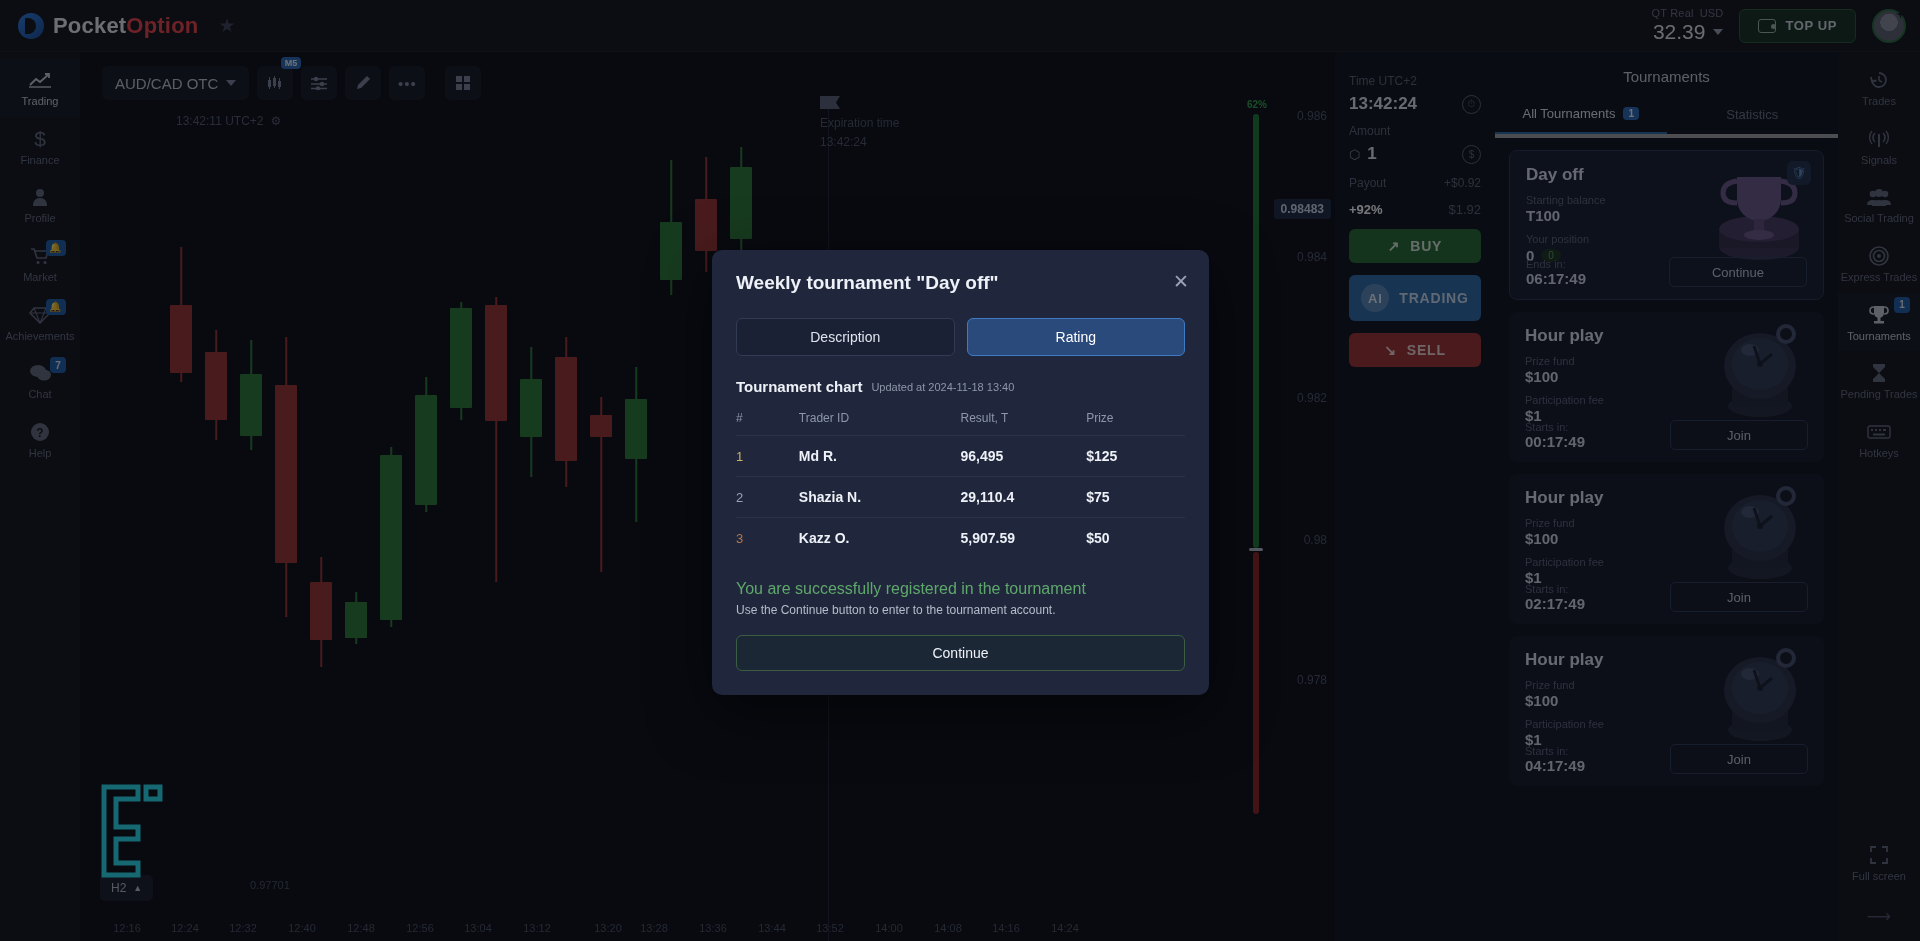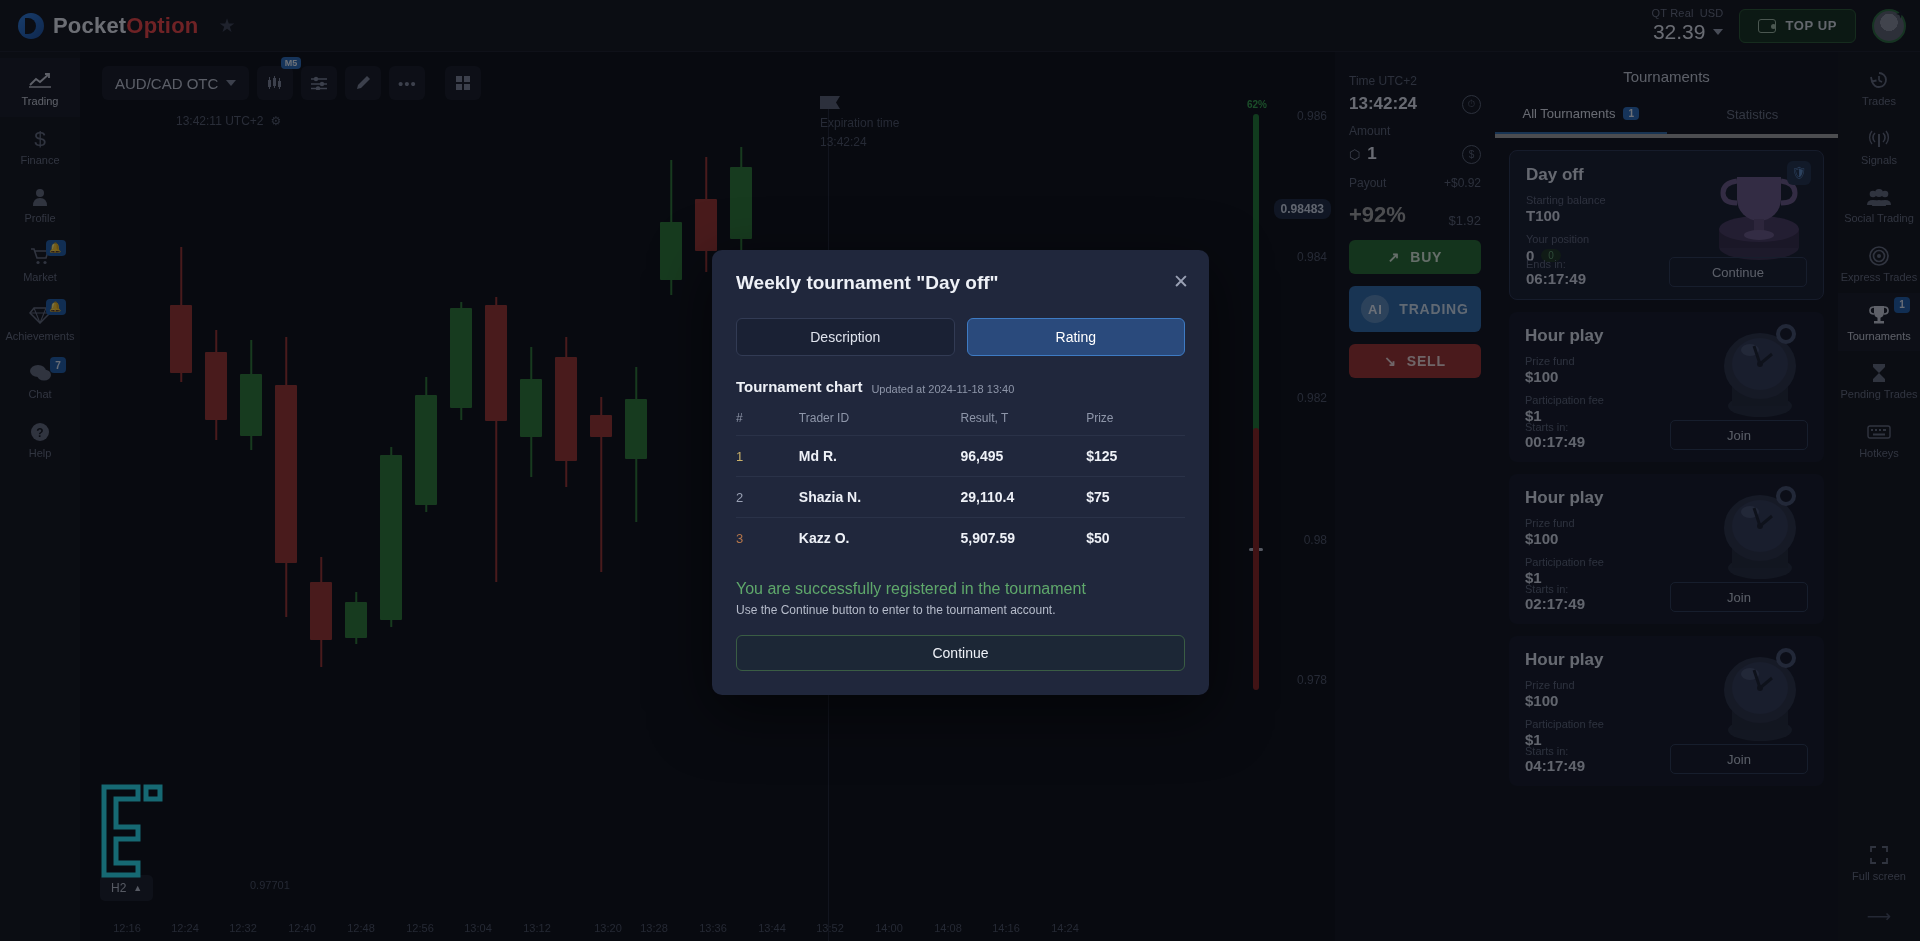--- a/index.html
+++ b/index.html
@@ -105,31 +105,31 @@
   .chart-clock { position:absolute; top:62px; left:96px; font-size:12px; color:#555c6e; display:flex; gap:7px; align-items:center; z-index:6;}
   .exp-flag { position:absolute; top:44px; left:740px; z-index:5;}
   .exp-flag .flagbox { width:20px;height:13px;background:#5c6376;clip-path: polygon(0 0,100% 0,80% 50%,100% 100%,0 100%); }
   .exp-label { position:absolute; top:62px; left:740px; font-size:12px; color:#4e5568; line-height:1.55; z-index:5;}
   .exp-line { position:absolute; left:748px; top:52px; width:1px; height:889px; background:#232737; z-index:2;}
 
   .price-axis { position:absolute; right:0; top:0; width:72px; height:889px; z-index:4; }
   .price-tick { position:absolute; right:8px; font-size:12px; color:#4e5568; }
   .price-current {
     position:absolute; right:4px; background:#1d2941; color:#cfd7e6; font-size:12px;
-    padding:3px 7px; border-radius:8px; font-weight:bold;
+    padding:3px 7px; border-radius:3px; font-weight:bold;
   }
   .time-axis { position:absolute; bottom:0; left:0; width:1255px; height:30px; z-index:4; }
   .time-tick { position:absolute; bottom:7px; font-size:11px; color:#4b5264; transform:translateX(-50%); }
   .tf-btn {
     position:absolute; bottom:40px; left:20px; height:26px; padding:0 11px; border-radius:5px;
     background:#1a1e29; color:#b9bfcd; font-size:12px; display:flex; align-items:center; gap:7px; z-index:6;
   }
   .price-low-label { position:absolute; bottom:50px; left:170px; font-size:11px; color:#4b5264; z-index:5;}
 
-  .sentiment { position:absolute; right:76px; top:62px; width:6px; height:576px; z-index:5;}
+  .sentiment { position:absolute; right:76px; top:62px; width:6px; height:700px; z-index:5;}
   .sent-green { position:absolute; top:0; left:0; width:6px; background:#1f7a34; border-radius:3px;}
   .sent-red { position:absolute; bottom:0; left:0; width:6px; background:#8f2522; border-radius:3px;}
   .sent-pct { position:absolute; top:-15px; right:-8px; font-size:10px; color:#35a34d; font-weight:bold;}
   .sent-mark { position:absolute; left:-4px; width:14px; height:3px; background:#b9bfcd; border-radius:2px;}
 
   .candle { position:absolute; }
   .wick { position:absolute; left:50%; transform:translateX(-50%); width:1.5px; }
   .body { position:absolute; left:0; width:100%; border-radius:1px; }
 
   .watermark { position:absolute; left:20px; bottom:58px; z-index:7; }
@@ -138,21 +138,21 @@
   .trade-panel {
     position:absolute; top:52px; left:1335px; width:160px; height:889px;
     background:#10131b; padding:12px 14px; z-index:15;
   }
   .tp-label { font-size:12px; color:#5c6376; margin-top:10px;}
   .tp-row { display:flex; align-items:center; justify-content:space-between; margin-top:6px;}
   .tp-value { font-size:17px; color:#dfe3ed; font-weight:bold;}
   .tp-circ { width:19px;height:19px;border-radius:50%;border:1.5px solid #5c6376;color:#5c6376;
     font-size:10px;display:flex;align-items:center;justify-content:center;}
   .tp-payout-line { display:flex; justify-content:space-between; margin-top:12px; font-size:12px; color:#5c6376;}
-  .tp-pct { font-size:22px; color:#a3a3a3; font-weight:bold;}
+  .tp-pct { font-size:13px; color:#ffffff; font-weight:bold;}
   .tp-amt2 { font-size:13px; color:#5c6376; align-self:flex-end;}
   .btn-buy, .btn-sell, .btn-ai {
     height:34px; border-radius:6px; display:flex; align-items:center; justify-content:center;
     gap:10px; font-size:14px; font-weight:bold; letter-spacing:.8px; margin-top:12px;
   }
   .btn-buy { background:#276c32; color:#d9ead9;}
   .btn-ai  { background:#2f6aa8; color:#cfdff0; height:46px; position:relative;}
   .ai-circle { width:28px;height:28px;border-radius:50%;background:rgba(255,255,255,.22);
     display:flex;align-items:center;justify-content:center;font-size:13px;color:#e8f0fa;font-weight:bold;}
   .btn-sell { background:#9e3230; color:#f0d7d6;}
@@ -191,21 +191,21 @@
     position:absolute; left:712px; top:250px; width:497px;
     background:#20273c; border-radius:10px; padding:22px 24px 24px; z-index:41;
     box-shadow:0 18px 60px rgba(0,0,0,.55);
   }
   .modal-title { font-size:19px; color:#eef1f7; font-weight:bold;}
   .modal-close { position:absolute; right:20px; top:20px; font-size:19px; color:#9aa1b4; cursor:pointer;}
   .mtabs { display:flex; gap:12px; margin-top:24px;}
   .mtab { flex:1; height:38px; border-radius:6px; display:flex; align-items:center; justify-content:center;
     font-size:14px; color:#dfe3ed; border:1px solid #323b54; background:#1a2134;}
   .mtab.active { background:#2a4a7c; border:1px solid #3e7bc4; color:#ffffff;}
-  .chart-head { margin-top:22px; display:flex; align-items:flex-end; gap:9px;}
+  .chart-head { margin-top:22px; display:flex; align-items:center; gap:9px;}
   .chart-head h3 { font-size:15px; color:#eef1f7;}
   .chart-head span { font-size:11px; color:#8e96a9;}
   table { width:100%; border-collapse:collapse; margin-top:10px;}
   th { font-size:12px; color:#8e96a9; font-weight:normal; text-align:left; padding:6px 0 10px;}
   td { font-size:14px; color:#eef1f7; font-weight:bold; padding:12px 0; border-top:1px solid #2a3248;}
   td.rank { font-weight:normal; font-size:13px;}
   .rank1 { color:#c9b06a;} .rank2 { color:#9aa1b4;} .rank3 { color:#b5764a;}
   .succ { color:#5fa86b; font-size:16px; margin-top:22px;}
   .succ-sub { color:#b6bccb; font-size:12px; margin-top:5px;}
   .continue-btn { margin-top:18px; height:36px; border:1px solid #3a5d44; border-radius:6px;

